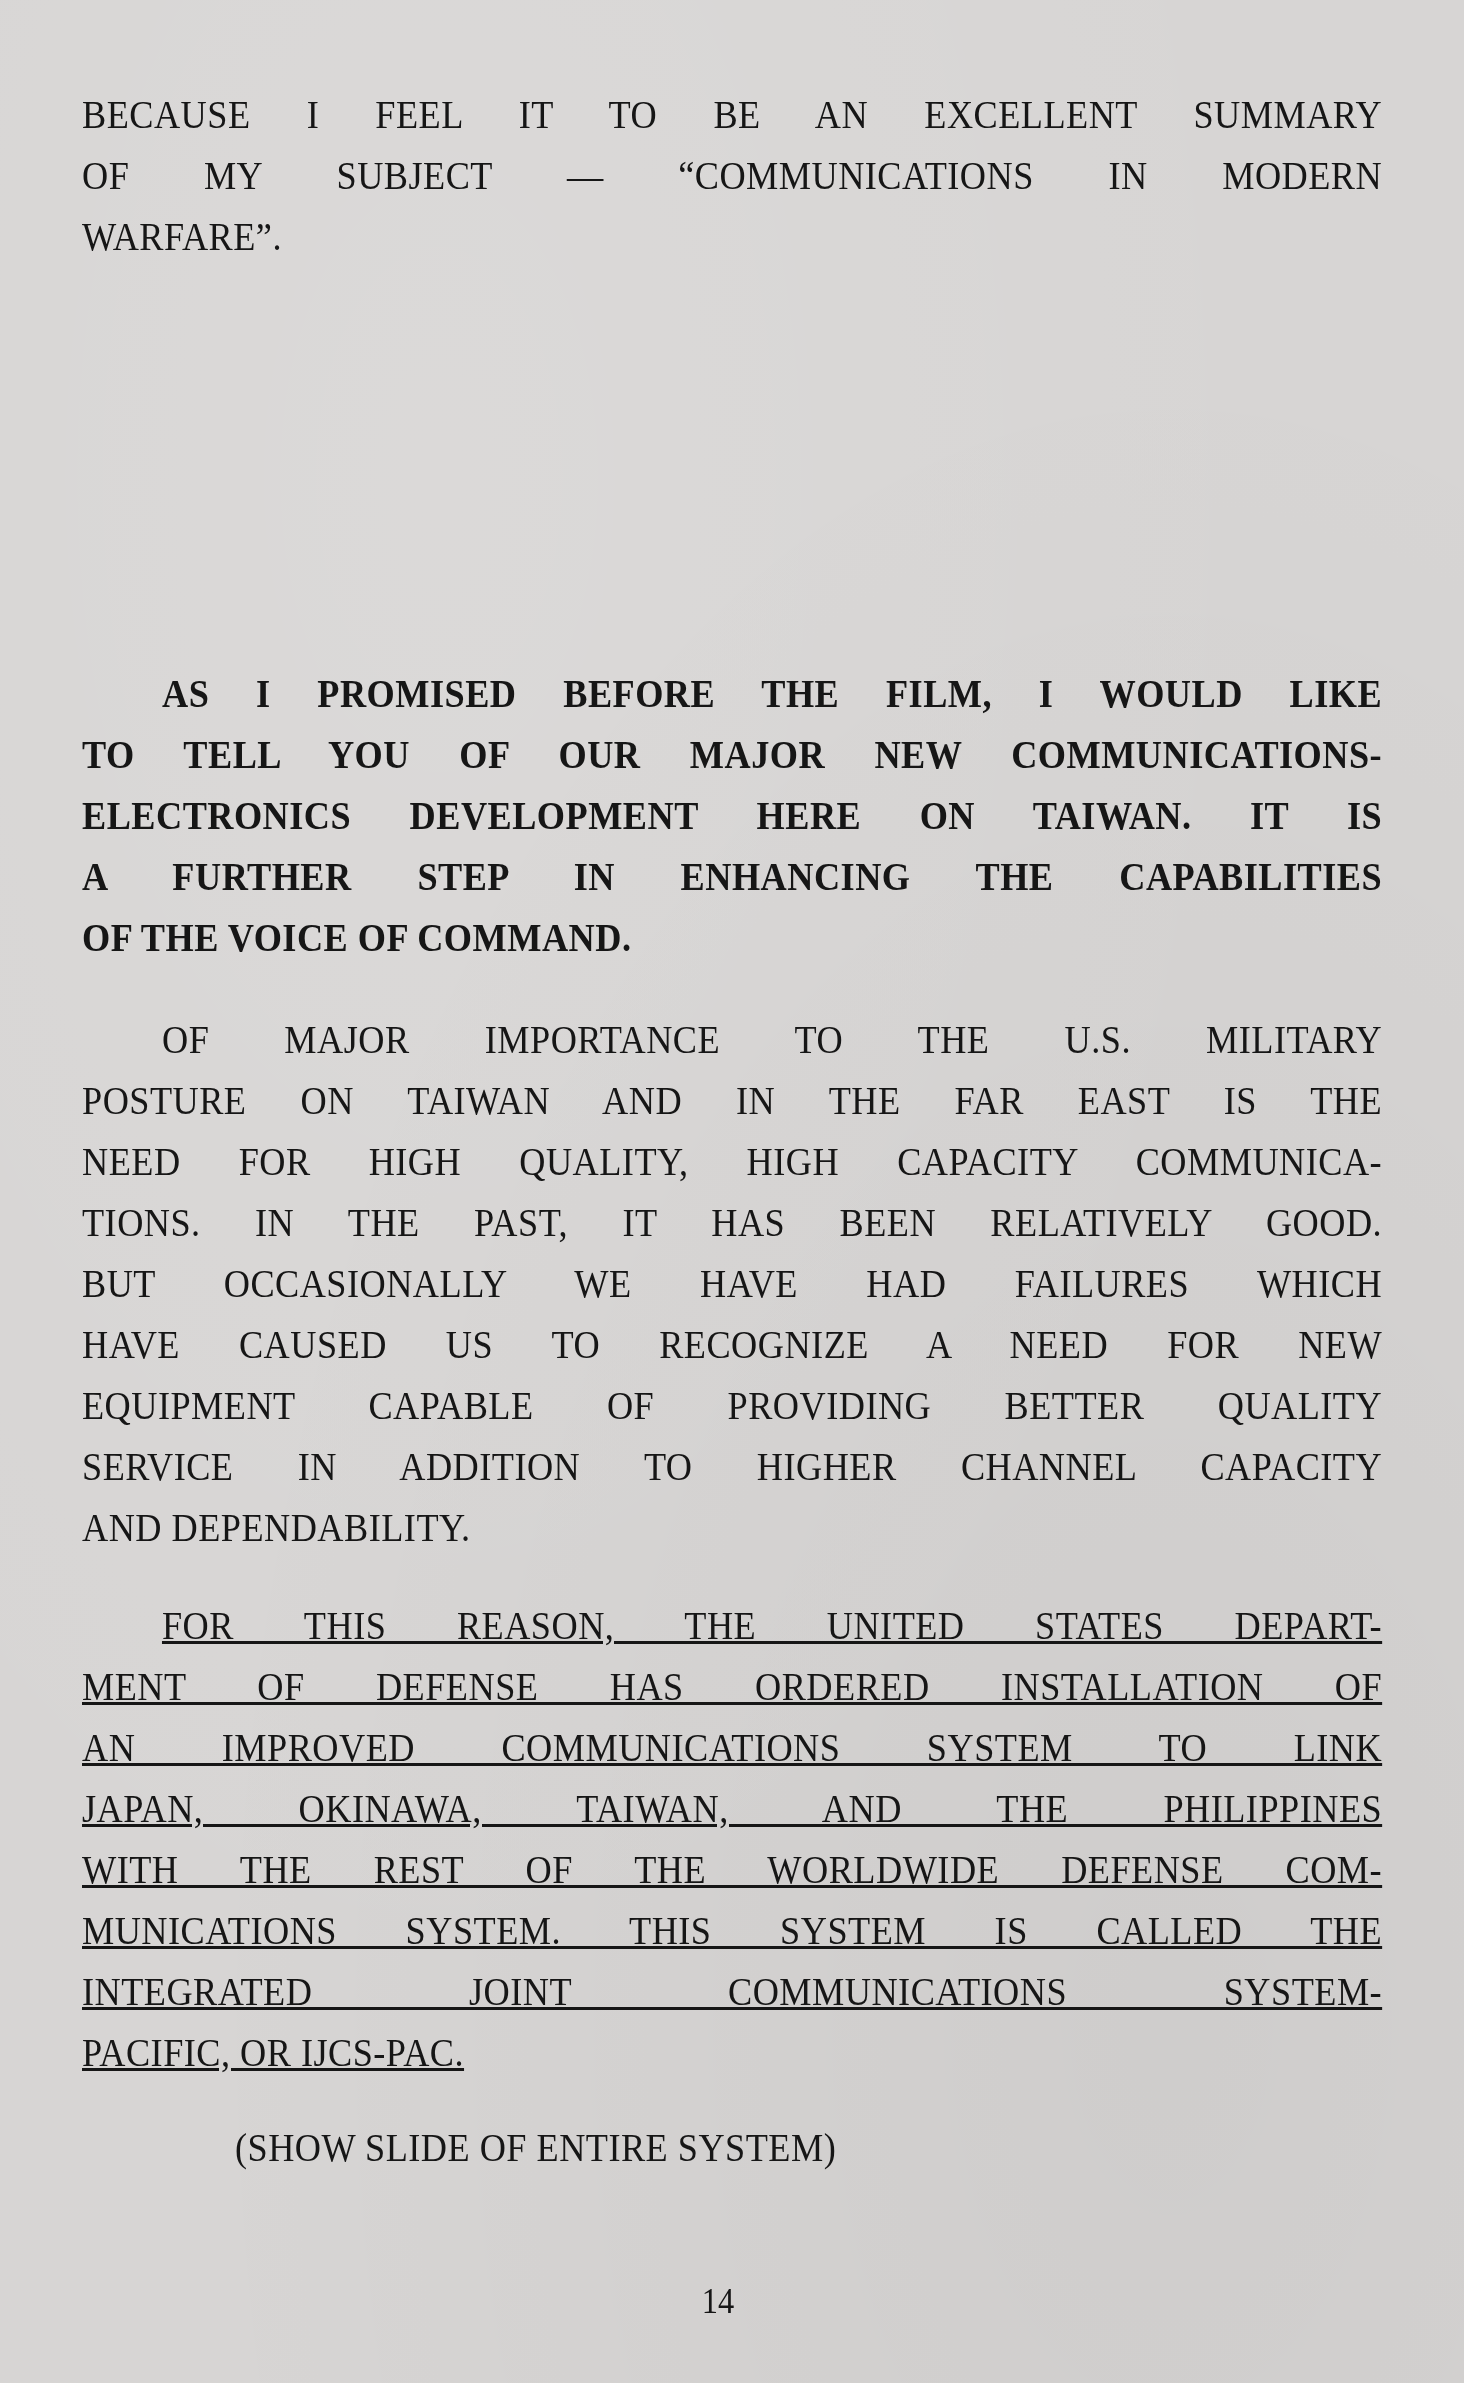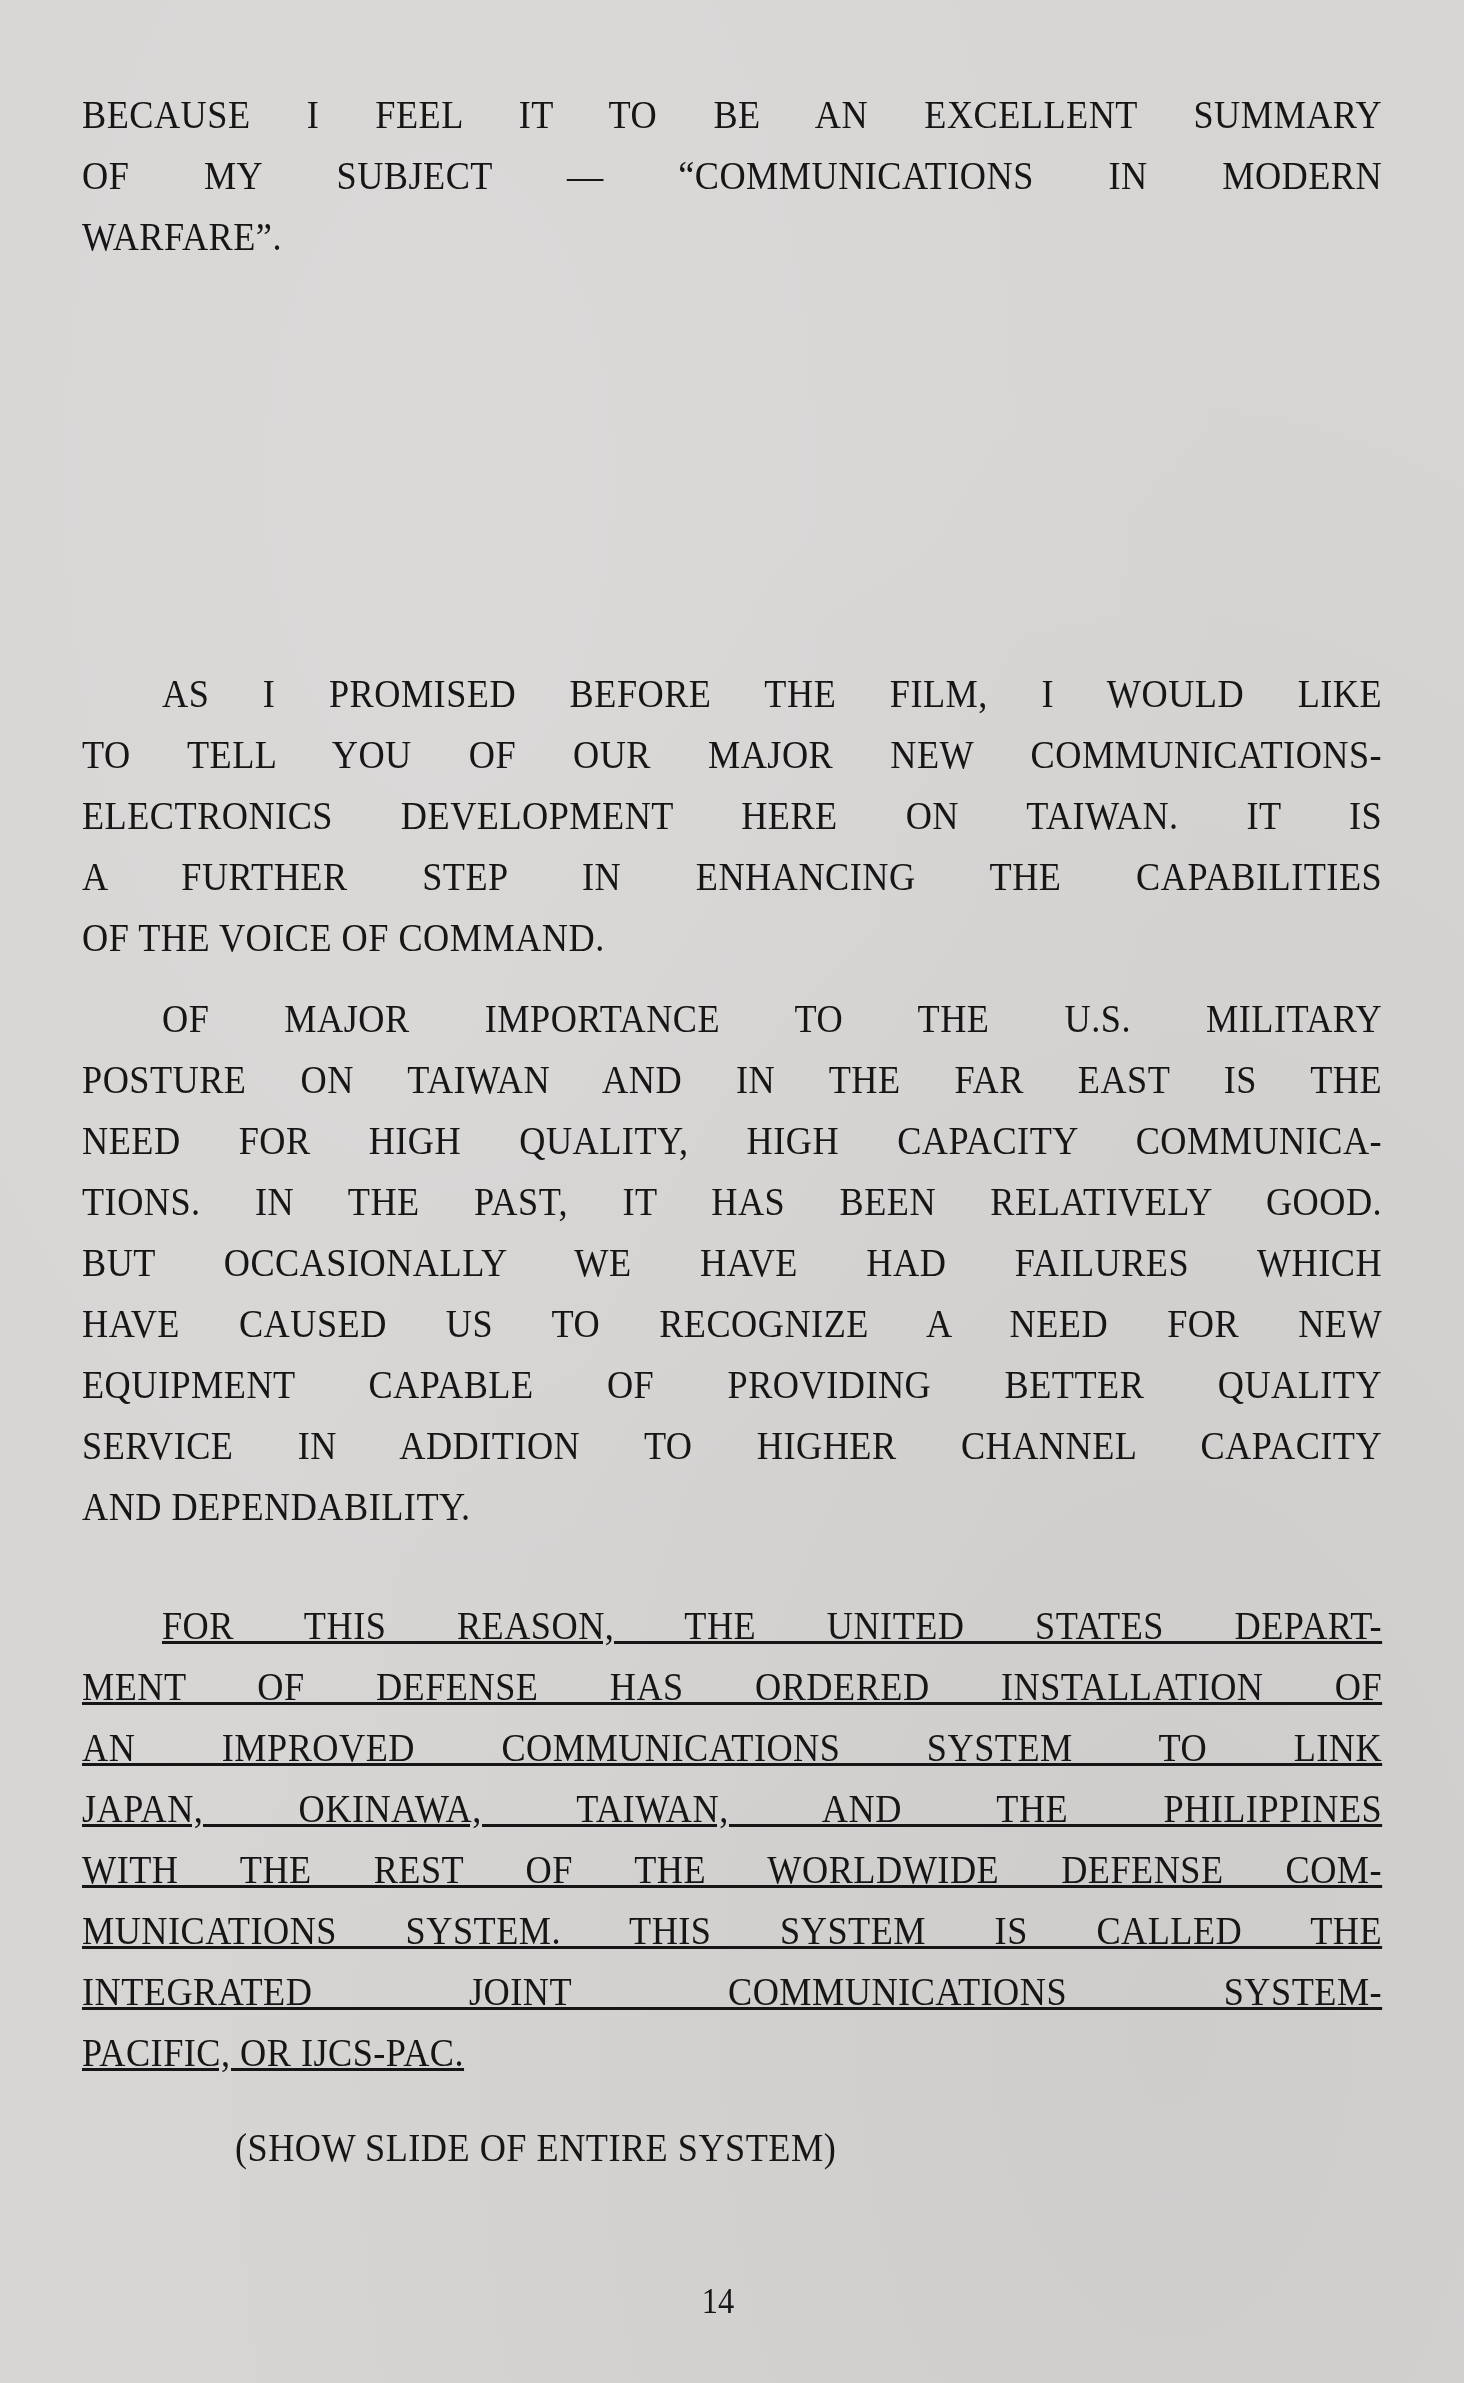--- a/index.html
+++ b/index.html
@@ -80,29 +80,29 @@
 <div class="page">
 
   <div class="col" style="top:84px;">
     <span class="line">BECAUSE I FEEL IT TO BE AN EXCELLENT SUMMARY</span>
     <span class="line">OF MY SUBJECT — “COMMUNICATIONS IN MODERN</span>
     <span class="line last">WARFARE”.</span>
   </div>
 
 
 
-  <div class="col" style="top:663px;">
+  <div class="col" style="top:663px;font-weight:bold;">
     <span class="line indent">AS I PROMISED BEFORE THE FILM, I WOULD LIKE</span>
     <span class="line">TO TELL YOU OF OUR MAJOR NEW COMMUNICATIONS-</span>
     <span class="line">ELECTRONICS DEVELOPMENT HERE ON TAIWAN. IT IS</span>
     <span class="line">A FURTHER STEP IN ENHANCING THE CAPABILITIES</span>
     <span class="line last">OF THE VOICE OF COMMAND.</span>
   </div>
 
-  <div class="col" style="top:988px;">
+  <div class="col" style="top:1009px;">
     <span class="line indent">OF MAJOR IMPORTANCE TO THE U.S. MILITARY</span>
     <span class="line">POSTURE ON TAIWAN AND IN THE FAR EAST IS THE</span>
     <span class="line">NEED FOR HIGH QUALITY, HIGH CAPACITY COMMUNICA-</span>
     <span class="line">TIONS. IN THE PAST, IT HAS BEEN RELATIVELY GOOD.</span>
     <span class="line">BUT OCCASIONALLY WE HAVE HAD FAILURES WHICH</span>
     <span class="line">HAVE CAUSED US TO RECOGNIZE A NEED FOR NEW</span>
     <span class="line">EQUIPMENT CAPABLE OF PROVIDING BETTER QUALITY</span>
     <span class="line">SERVICE IN ADDITION TO HIGHER CHANNEL CAPACITY</span>
     <span class="line last">AND DEPENDABILITY.</span>
   </div>

